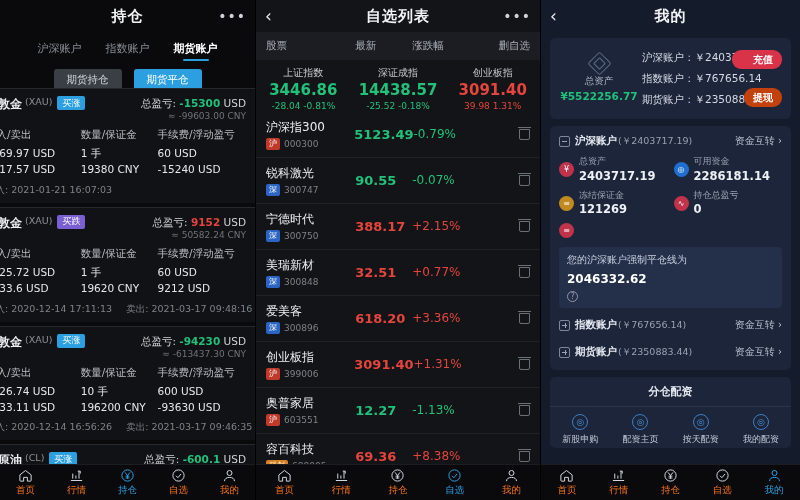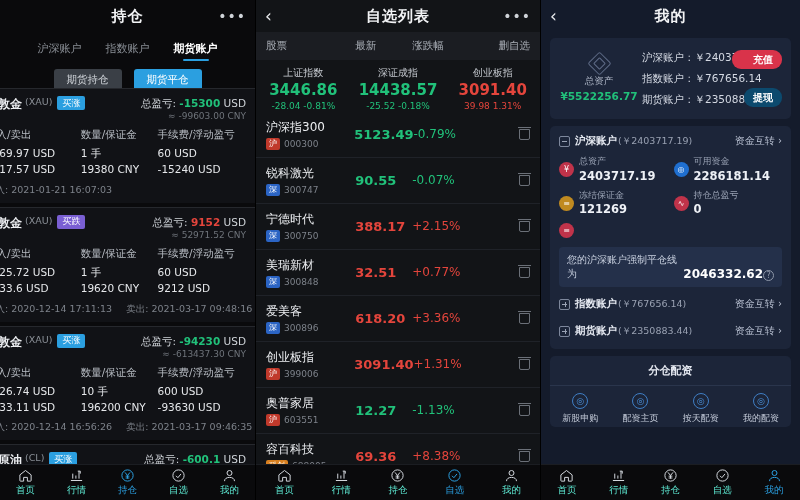--- a/index.html
+++ b/index.html
@@ -155,21 +155,21 @@
   .asset-total { font-size: 10.5px; color: #21c17a; font-weight: 700; margin-top: 2px; }
   .asset-rows { flex: 1; padding-left: 4px; }
   .asset-line {
     font-size: 10.5px; color: #d4d9e3; padding: 3.5px 0; white-space: nowrap;
   }
   .pill {
     position: absolute; right: 9px; font-size: 10px; color: #fff;
     padding: 2.5px 9px; border-radius: 9px; font-weight: 700;
   }
   .pill-red { background: #d9334a; top: 12px; padding-left: 21px; }
-  .pill-blue { background: #0c4a6e; bottom: 12px; }
+  .pill-blue { background: #c2410c; bottom: 12px; }
 
   .sub-card { background: #1c2539; border-radius: 5px; margin-top: 7px; padding: 8px 9px; }
   .sub-head { display: flex; align-items: center; font-size: 10.5px; }
   .box {
     width: 11px; height: 11px; border: 1px solid #7d879c; border-radius: 2px;
     margin-right: 5px; position: relative; flex: none;
   }
   .box::before {
     content: ""; position: absolute; left: 2px; right: 2px; top: 4.5px; height: 1px; background: #9aa3b5;
   }
@@ -190,21 +190,21 @@
   .d-red { background: #c0334a; }
   .d-blue { background: #1f6fd0; }
   .d-gold { background: #c08a20; }
   .d-pink { background: #c0334a; }
   .stat-lab { font-size: 9px; color: #98a1b3; line-height: 1.3; }
   .stat-val { font-size: 11.5px; color: #eef1f6; font-weight: 700; margin-top: 1px; }
 
   .warn {
     margin-top: 9px; background: #24304a; border-radius: 4px;
     padding: 6px 8px; font-size: 10px; color: #c9d1e0;
-    display: flex; align-items: flex-end; 
+    display: flex; align-items: flex-start; gap: 5px; flex-direction: column;
   }
   .warn b { color: #fff; font-size: 12px; }
   .qmark {
     width: 11px; height: 11px; border: 1px solid #8e97a9; border-radius: 50%;
     font-size: 8px; color: #8e97a9; display: flex; align-items: center;
     justify-content: center; flex: none;
   }
   .acct-line {
     display: flex; align-items: center; font-size: 10.5px;
     margin-top: 7px; padding: 3px 0;
@@ -219,21 +219,21 @@
   }
   .fen-lab { font-size: 9px; color: #c3cad8; }
 
   
   .navbar {
     position: absolute; left: 0; right: 0; bottom: 0; height: 36px;
     display: flex; align-items: center; background: #0a0a0c;
     border-top: 1px solid #1b1d22;
   }
   .nav3 { background: #0a0a0c; }
-  .nav-item { flex: 1; text-align: center; color: #5eead4; }
+  .nav-item { flex: 1; text-align: center; color: #f97316; }
   .nav-item.on { color: #2b9fe0; }
   .nav-ico { display: block; height: 15px; line-height: 15px; font-size: 13px; }
   .nav-lab { font-size: 9.5px; display: block; margin-top: 1px; }
   svg { display: inline-block; vertical-align: top; }
 </style>
 </head>
 <body>
 
 <div class="screens">
 
@@ -296,21 +296,21 @@
         <div class="pc-head">
           <div class="pc-name">伦敦金</div>
           <div class="pc-code">(XAU)</div>
           <div class="pc-tag tag-dn">买跌</div>
           <div class="pc-pl">
             <div class="pc-pl-main">
               <span>总盈亏:</span>
               <b class="red">9152</b>
               <span>USD</span>
             </div>
-            <div class="pc-pl-cny">≈ 52971.52 CNY</div>
+            <div class="pc-pl-cny">≈ 50582.24 CNY</div>
           </div>
         </div>
         <div class="pc-cols">
           <div class="pc-col">
             <div class="pc-ch">买入/卖出</div>
             <div class="pc-v">1825.72 USD</div>
             <div class="pc-v">1733.6 USD</div>
           </div>
           <div class="pc-col">
             <div class="pc-ch">数量/保证金</div>

